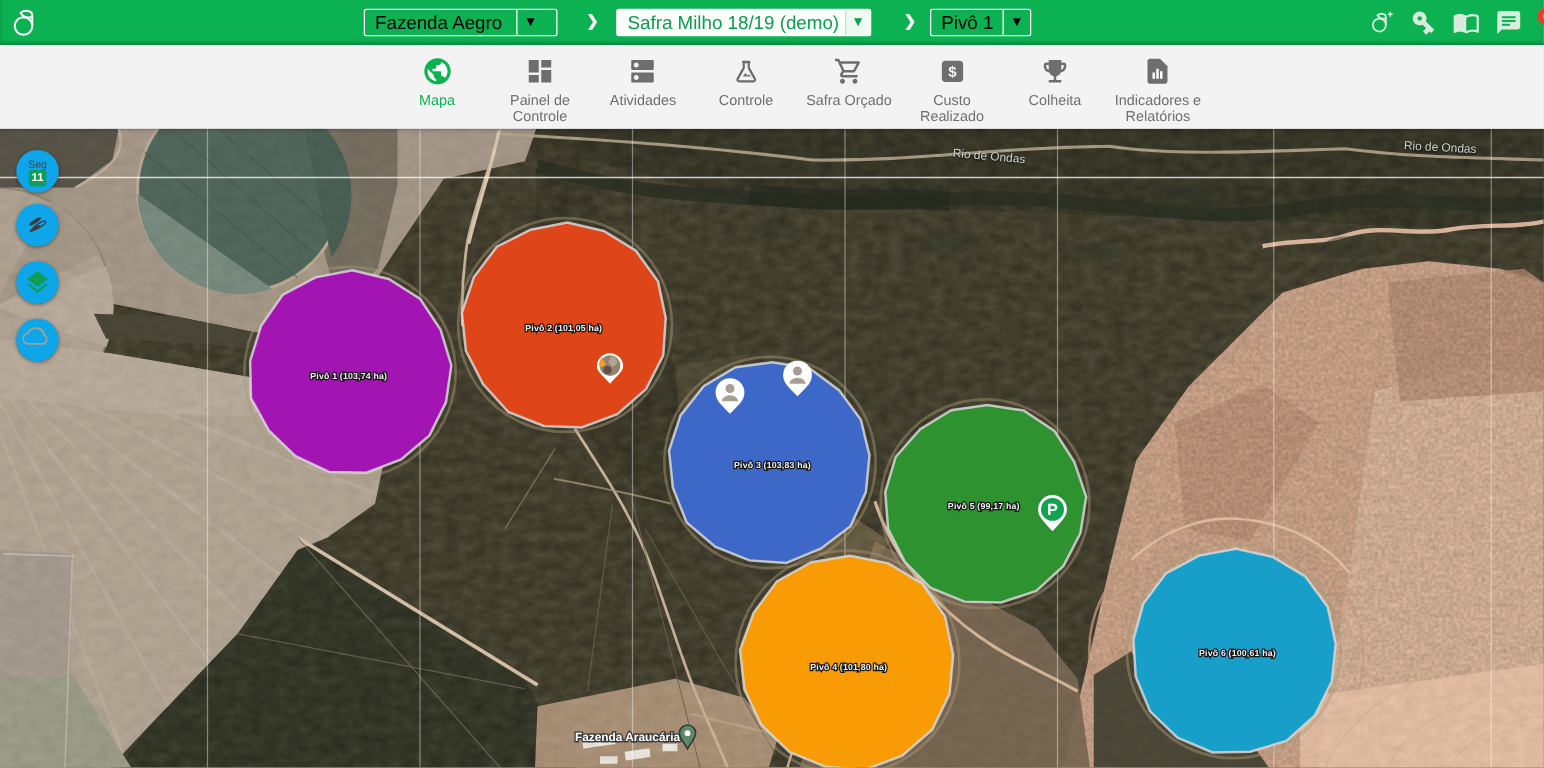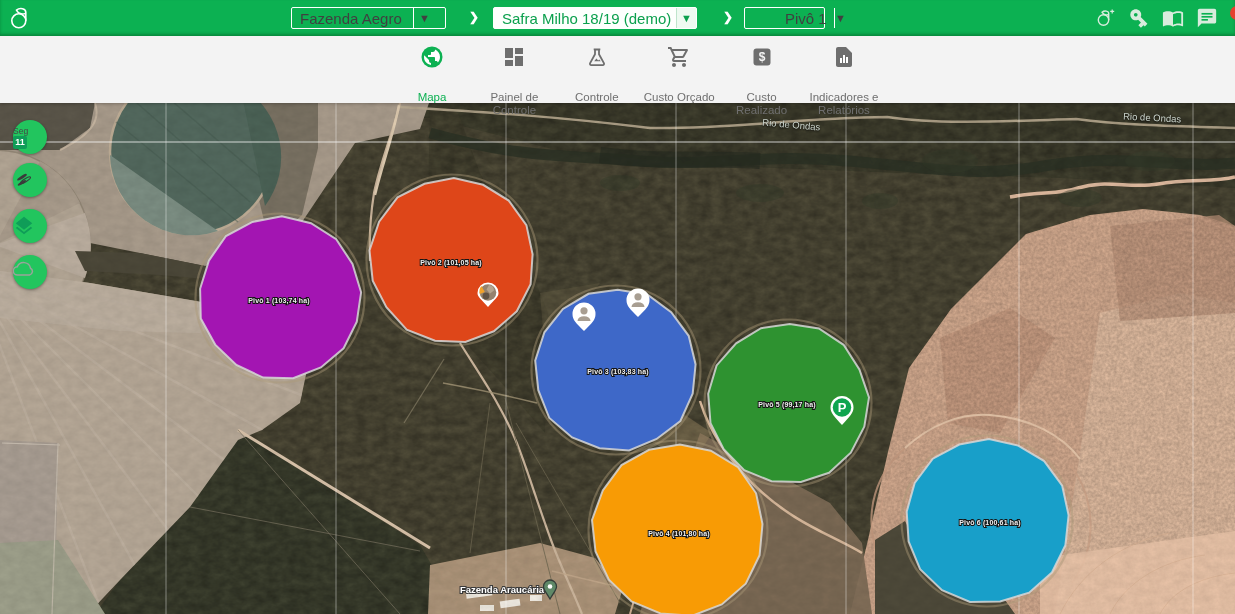--- a/index.html
+++ b/index.html
@@ -1,33 +1,33 @@
 <!DOCTYPE html>
 <html lang="pt"><head><meta charset="utf-8">
 <style>
 * { margin:0; padding:0; box-sizing:border-box; }
 html,body { width:1235px; height:614px; overflow:hidden; font-family:"Liberation Sans", sans-serif; background:#fff; }
 .topbar { position:absolute; left:0; top:0; width:1235px; height:36px; background:#0cb152; z-index:30; box-shadow:inset 0 -2px 3px rgba(0,60,20,0.35); }
 .logo { position:absolute; left:8px; top:4px; }
-.sel { position:absolute; top:7px; height:22px; display:flex; align-items:center; border:1.5px solid #ffffff; border-radius:2px; color:#404040; font-size:15px; }
+.sel { position:absolute; top:7px; height:22px; display:flex; align-items:center; border:1.5px solid #ffffff; border-radius:2px; color:#000000; font-size:15px; }
 .sel .txt { padding:0 8px; white-space:nowrap; }
 .sel .arr { width:22px; height:100%; border-left:1.5px solid #ffffff; display:flex; align-items:center; justify-content:center; font-size:11px; }
 .sel.light { background:#fdfffd; color:#0ba04d; border-color:#fdfffd; }
 .sel.light .arr { border-left:1px solid #bfe4cc; background:#eefaf1; color:#0ba04d; }
 .crumb { position:absolute; top:10px; color:#fff; font-size:12px; font-weight:bold; }
 .topicons { position:absolute; left:1088px; top:0; height:36px; display:flex; align-items:center; }
 .ticon-top { width:34px; display:flex; justify-content:center; }
 .badge { position:absolute; left:1230px; top:6px; width:14px; height:14px; border-radius:50%; background:#e5402e; color:#fff; font-size:9px; text-align:center; line-height:14px; }
 .toolbar { position:absolute; left:0; top:36px; width:1235px; height:67px; background:#f3f3f3; box-shadow:0 1px 3px rgba(0,0,0,0.25); z-index:20; display:flex; justify-content:center; padding-left:41px; }
 .titem { width:82.4px; text-align:center; padding-top:9px; color:#6e6e6e; }
 .titem .ticon { height:26px; }
-.tlabel { font-size:11.5px; line-height:13px; margin-top:20px; color:#6f6f6f; }
+.tlabel { font-size:11.5px; line-height:13px; margin-top:4px; color:#6f6f6f; }
 .titem.active .tlabel { color:#0cb152; }
 .map { position:absolute; left:0; top:103px; width:1235px; height:511px; background:#474434; }
-.fab { position:absolute; left:13px; width:34px; height:34px; border-radius:50%; background:#22c55e; box-shadow:0 1px 3px rgba(0,0,0,0.4); z-index:40; display:flex; justify-content:center; flex-direction:column; }
+.fab { position:absolute; left:13px; width:34px; height:34px; border-radius:50%; background:#0ea5e9; box-shadow:0 1px 3px rgba(0,0,0,0.4); z-index:40; display:flex; align-items:center; justify-content:center; flex-direction:column; }
 .fab1 { top:120px; } .fab2 { top:163px; } .fab3 { top:209px; } .fab4 { top:255px; }
 .fab1 .seg { font-size:8.5px; color:#444; line-height:9px; margin-top:1px; }
 .fab1 .cal { width:14px; height:13px; background:#0f9d58; border-radius:2px; color:#fff; font-size:9px; font-weight:bold; text-align:center; line-height:13px; }
 </style></head>
 <body>
 <div class="map"><svg width="1235" height="511" viewBox="0 0 1235 511">
 <defs>
 <filter id="nz2" x="0" y="0" width="100%" height="100%">
  <feTurbulence type="fractalNoise" baseFrequency="0.09 0.13" numOctaves="3" seed="11" result="n"></feTurbulence>
  <feColorMatrix in="n" type="matrix" values="0 0 0 0 0  0 0 0 0 0  0 0 0 0 0  1.4 0 0 0 -0.25"></feColorMatrix>
@@ -200,21 +200,21 @@
   <div class="sel" style="left:291px; width:155px;">
       <div class="txt" style="width:121px;">Fazenda Aegro</div>
       <div class="arr">▼</div>
     </div>
   <div class="crumb" style="left:469px;">❯</div>
   <div class="sel light" style="left:493px; width:204px;">
       <div class="txt" style="width:182px;">Safra Milho 18/19 (demo)</div>
       <div class="arr">▼</div>
     </div>
   <div class="crumb" style="left:723px;">❯</div>
-  <div class="sel" style="left:744px; width:81px;padding-left:32px;">
+  <div class="sel" style="left:744px; width:81px;">
       <div class="txt" style="width:57px;">Pivô 1</div>
       <div class="arr">▼</div>
     </div>
   <div class="topicons">
     <div class="ticon-top">
         <svg width="22" height="22" viewBox="0 0 22 22" fill="none" stroke="#d8ecdd" stroke-width="1.4">
           <circle cx="9.5" cy="13" r="5.2"></circle>
           <path d="M14.7 13 L14.7 6.5 C14.7 3.8 10.5 3.2 8 5.2 C10 9 14.7 8.3 14.7 6.8"></path>
           <path d="M16.2 4.4 h4 M18.2 2.4 v4" stroke-width="1.2"></path>
         </svg>
@@ -255,38 +255,50 @@
         </svg></div>
       <div class="tlabel">Mapa</div>
     </div>
     <div class="titem">
       <div class="ticon"><svg width="24" height="24" viewBox="0 0 24 24">
           <path fill="#6e6e6e" d="M3 13h8V3H3v10zm0 8h8v-6H3v6zm10 0h8V11h-8v10zm0-18v6h8V3h-8z"></path>
         </svg></div>
       <div class="tlabel">Painel de<br>Controle</div>
     </div>
     <div class="titem">
+      <div class="ticon"><svg width="24" height="24" viewBox="0 0 24 24">
+          <path fill="#6e6e6e" d="M20 13H4c-.55 0-1 .45-1 1v6c0 .55.45 1 1 1h16c.55 0 1-.45 1-1v-6c0-.55-.45-1-1-1zM7 19c-1.1 0-2-.9-2-2s.9-2 2-2 2 .9 2 2-.9 2-2 2zM20 3H4c-.55 0-1 .45-1 1v6c0 .55.45 1 1 1h16c.55 0 1-.45 1-1V4c0-.55-.45-1-1-1zM7 9c-1.1 0-2-.9-2-2s.9-2 2-2 2 .9 2 2-.9 2-2 2z"></path>
+        </svg></div>
+      <div class="tlabel">Atividades</div>
+    </div>
+    <div class="titem">
       <div class="ticon"><svg width="24" height="24" viewBox="0 0 24 24" fill="none">
           <path stroke="#6e6e6e" stroke-width="1.8" stroke-linejoin="round" d="M10 4.6 V9.3 L5.1 18.1 c-.5.9.1 2 1.2 2 h11.4 c1.1 0 1.7-1.1 1.2-2 L14 9.3 V4.6 Z M8.7 4.4 h6.6"></path>
           <path fill="#6e6e6e" d="M9.2 16.2 l2.2-2.8 1.8 2.2 1-1.2 1.6 1.8 z"></path>
         </svg></div>
       <div class="tlabel">Controle</div>
     </div>
     <div class="titem">
       <div class="ticon"><svg width="24" height="24" viewBox="0 0 24 24">
           <path fill="#6e6e6e" d="M15.55 13c.75 0 1.41-.41 1.75-1.03l3.58-6.49c.37-.66-.11-1.48-.87-1.48H5.21l-.94-2H1v2h2l3.6 7.59-1.35 2.44C4.52 15.37 5.48 17 7 17h12v-2H7l1.1-2h7.45zM6.16 6h12.15l-2.76 5H8.53L6.16 6zM7 18c-1.1 0-1.99.9-1.99 2S5.9 22 7 22s2-.9 2-2-.9-2-2-2zm10 0c-1.1 0-1.99.9-1.99 2s.89 2 1.99 2 2-.9 2-2-.9-2-2-2z"></path>
         </svg></div>
-      <div class="tlabel">Custo Orçado</div>
+      <div class="tlabel">Safra Orçado</div>
     </div>
     <div class="titem">
       <div class="ticon"><svg width="24" height="24" viewBox="0 0 24 24">
           <rect x="3.5" y="3.5" width="17" height="17" rx="3" fill="#6e6e6e"></rect>
           <text x="12" y="16.4" text-anchor="middle" font-family="Liberation Sans, sans-serif" font-size="12" font-weight="bold" fill="#f4f4f4">$</text>
         </svg></div>
       <div class="tlabel">Custo<br>Realizado</div>
+    </div>
+    <div class="titem">
+      <div class="ticon"><svg width="24" height="24" viewBox="0 0 24 24">
+          <path fill="#6e6e6e" d="M19 5h-2V3H7v2H5c-1.1 0-2 .9-2 2v1c0 2.55 1.92 4.63 4.39 4.94.63 1.5 1.98 2.63 3.61 2.96V19H7v2h10v-2h-4v-3.1c1.63-.33 2.98-1.46 3.61-2.96C19.08 12.63 21 10.55 21 8V7c0-1.1-.9-2-2-2zM5 8V7h2v3.82C5.84 10.4 5 9.3 5 8zm14 0c0 1.3-.84 2.4-2 2.82V7h2v1z"></path>
+        </svg></div>
+      <div class="tlabel">Colheita</div>
     </div>
     <div class="titem">
       <div class="ticon"><svg width="24" height="24" viewBox="0 0 24 24">
           <path fill="#6e6e6e" d="M14 2H6c-1.1 0-2 .9-2 2v16c0 1.1.9 2 2 2h12c1.1 0 2-.9 2-2V8l-6-6z"></path>
           <rect x="8" y="13" width="2" height="5" fill="#fff"></rect>
           <rect x="11" y="10" width="2" height="8" fill="#fff"></rect>
           <rect x="14" y="12" width="2" height="6" fill="#fff"></rect>
         </svg></div>
       <div class="tlabel">Indicadores e<br>Relatórios</div>
     </div>

